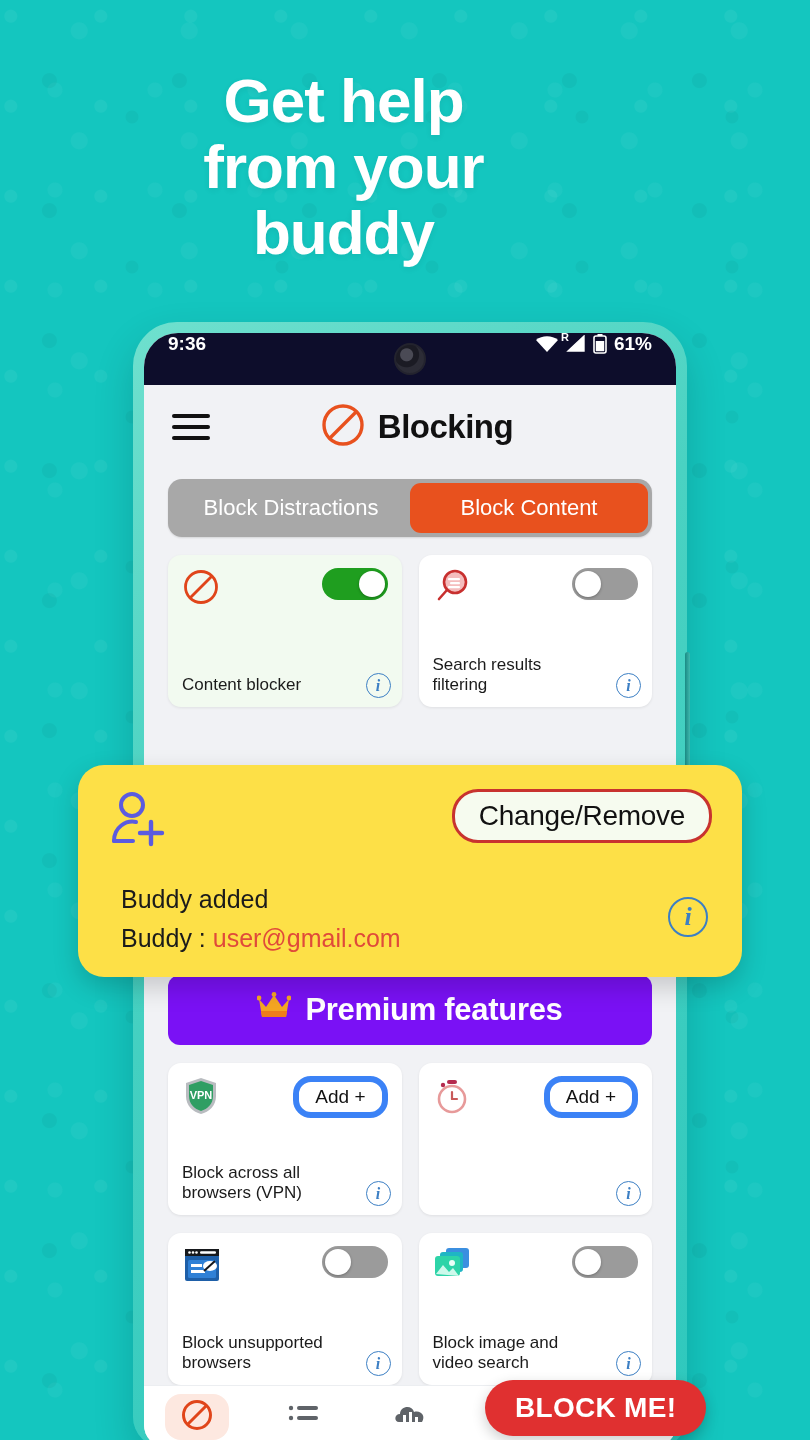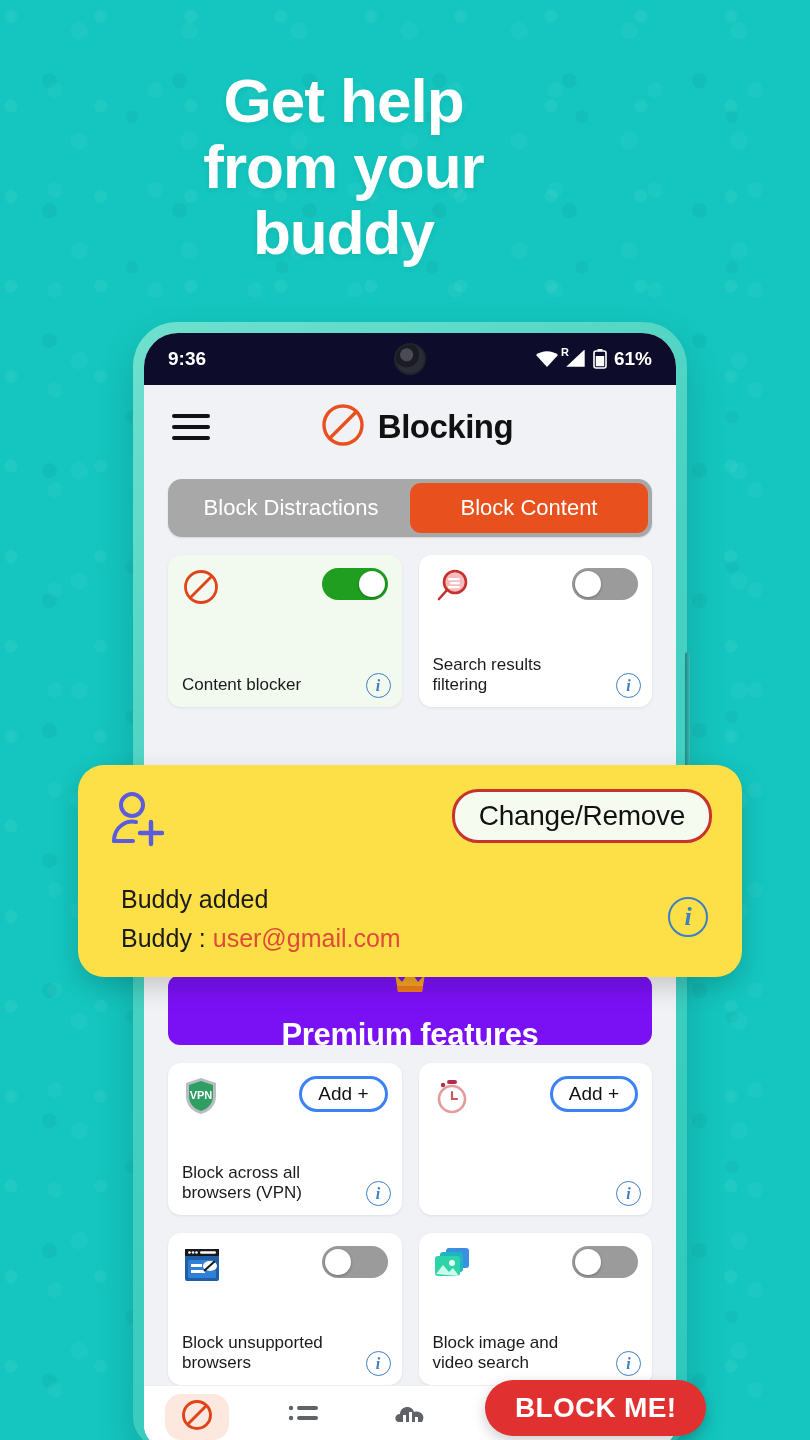--- a/index.html
+++ b/index.html
@@ -53,21 +53,21 @@
     width:100%; height:100%;
     border-radius:34px 34px 22px 22px;
     overflow:hidden;
     background:#f1f2f5;
     position:relative;
   }
 
   
   .statusbar{
     height:52px; background:#0d0d2b; color:#fff;
-    display:flex; align-items:center; justify-content:space-between;
+    display:flex; align-items:flex-start; justify-content:space-between;
     padding:0 24px; position:relative;
     font-size:19px; font-weight:600;
   }
   .camera{
     position:absolute; left:50%; top:50%; transform:translate(-50%,-50%);
     width:32px; height:32px; border-radius:50%;
     background:radial-gradient(circle at 38% 35%, #4a4a55 0 6px, #1b1b24 7px 12px, #2c2c36 13px);
     border:2px solid #23232e;
   }
   .sb-right{ display:flex; align-items:center; gap:7px; }
@@ -122,31 +122,31 @@
     font-size:16px; font-style:italic; font-weight:600;
     display:flex; align-items:center; justify-content:center;
     cursor:pointer; font-family:"Liberation Serif",serif;
   }
   
   .tgl{ width:66px; height:32px; border-radius:18px; position:relative; flex:none; cursor:pointer; }
   .tgl .knob{ position:absolute; top:3px; width:26px; height:26px; border-radius:50%; background:#fff; box-shadow:0 1px 3px rgba(0,0,0,.3); }
   .tgl.on{ background:#1f9e1f; } .tgl.on .knob{ right:3px; }
   .tgl.off{ background:#9b9b9b; } .tgl.off .knob{ left:3px; }
   .addbtn{
-    border:3px solid #3b82f6; color:#111; background:#fff;
+    border:6px solid #3b82f6; color:#111; background:#fff;
     border-radius:18px; padding:4px 16px; font-size:19px; cursor:pointer;
     line-height:22px;
   }
 
   
   .premium{
     margin:20px 24px 0 24px; height:70px; border-radius:12px;
     background:#7a11f5; color:#fff;
     display:flex; align-items:center; justify-content:center; gap:14px;
-    font-size:31px; font-weight:700; letter-spacing:-.3px; cursor:pointer;flex-direction:column;
+    font-size:31px; font-weight:700; letter-spacing:-.3px; cursor:pointer;
   }
 
   
   .botnav{
     position:absolute; bottom:0; left:0; width:100%; height:62px;
     background:#fff; display:flex; align-items:center;
     border-top:1px solid #eceef1;
   }
   .navitem{ flex:1; display:flex; align-items:center; justify-content:center; cursor:pointer; height:100%; }
   .navitem .pill{

